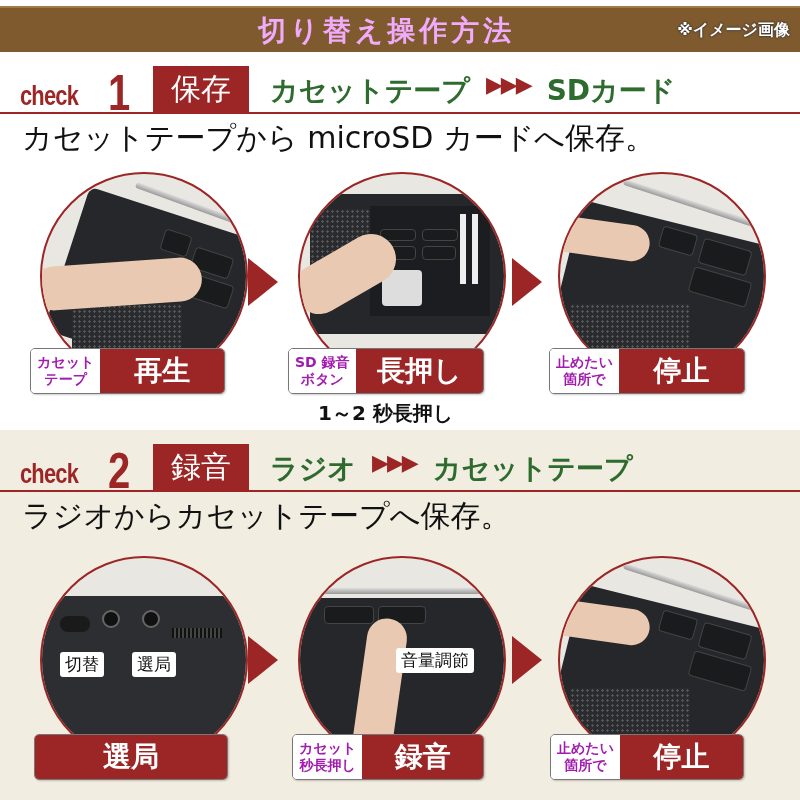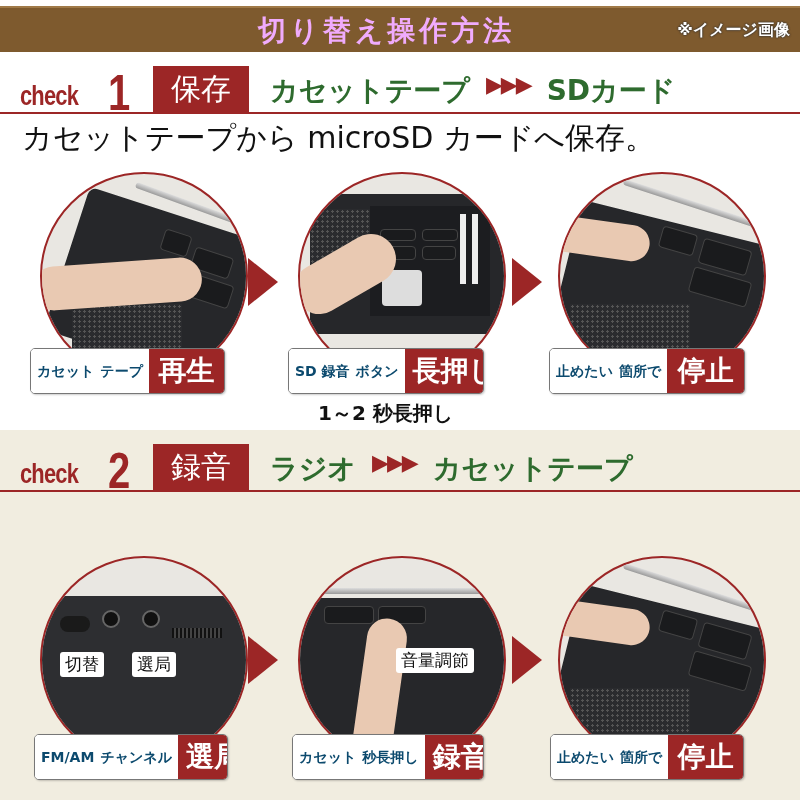--- a/index.html
+++ b/index.html
@@ -71,24 +71,23 @@
     position: absolute; width: 0; height: 0;
     border-top: 24px solid transparent; border-bottom: 24px solid transparent;
     border-left: 30px solid #9c2626;
   }
 
   .label {
     position: absolute; height: 46px; display: flex; border: 1.5px solid #777; border-radius: 5px;
     overflow: hidden; background: #ffffff; box-shadow: 1px 1px 2px rgba(0,0,0,0.2);
   }
   .label .small {
-    background: #ffffff; color: #0c4a6e; font-size: 14px; font-weight: bold; line-height: 17px;
-    display: flex; flex-direction: row; justify-content: center; align-items: center; padding: 0 6px;
+    background: #ffffff; color: #a21caf; font-size: 14px; font-weight: bold; line-height: 17px;
+    display: flex; flex-direction: column; justify-content: center; align-items: center; padding: 0 6px;
     white-space: nowrap;
-    gap: 6px;
   }
   .label .big {
     background: #9c2626; color: #ffffff; font-size: 28px; font-weight: bold; display: flex;
     align-items: center; justify-content: center; padding: 0 8px; white-space: nowrap;
   }
   .note { position: absolute; font-size: 20px; font-weight: bold; color: #111; white-space: nowrap; }
 
   .photo-tag {
     position: absolute; background: #ffffff; color: #111; font-size: 17px; padding: 1px 5px;
     border-radius: 3px; white-space: nowrap;
@@ -186,38 +185,35 @@
     <span class="check-word">check</span>
     <span class="check-num">2</span>
     <div class="check-badge">録音</div>
     <div class="flow">
       <span>ラジオ</span>
       <span class="arrows">▶▶▶</span>
       <span>カセットテープ</span>
     </div>
   </div>
   <div class="rule"></div>
+  <div class="subtitle">ラジオからカセットテープへ保存。</div>
 
   <div class="circle" style="left:40px; top:126px;">
     <div class="photo">
       <div class="device-body" style="left:0px; top:38px; width:220px; height:150px; border-radius:4px; background:#2d2e31;"></div>
       <div style="position:absolute; left:18px; top:58px; width:30px; height:16px; background:#1a1a1a; border-radius:8px;"></div>
       <div style="position:absolute; left:60px; top:52px; width:18px; height:18px; border-radius:50%; background:#111; border:2px solid #666;"></div>
       <div style="position:absolute; left:100px; top:52px; width:18px; height:18px; border-radius:50%; background:#111; border:2px solid #666;"></div>
       <div style="position:absolute; left:130px; top:70px; width:50px; height:10px; background:repeating-linear-gradient(90deg,#111 0 2px,#444 2px 4px);"></div>
       <div class="photo-tag" style="left:18px; top:94px;">切替</div>
       <div class="photo-tag" style="left:90px; top:94px;">選局</div>
     </div>
   </div>
   <div class="step-arrow" style="left:248px; top:206px;"></div>
   <div class="label" style="left:34px; top:304px; width:194px;">
-    <div class="small">
-      <span>FM/AM</span>
-      <span>チャンネル</span>
-    </div>
     <div class="big" style="flex:1;">選局</div>
   </div>
 
   <div class="circle" style="left:298px; top:126px;">
     <div class="photo">
       <div class="device-body" style="left:0px; top:40px; width:210px; height:170px; border-radius:4px;"></div>
       <div class="antenna" style="left:20px; top:30px; width:170px;"></div>
       <div class="btn" style="left:24px; top:48px; width:50px; height:18px;"></div>
       <div class="btn" style="left:78px; top:48px; width:48px; height:18px;"></div>
       <div class="finger" style="left:60px; top:60px; width:40px; height:140px; transform:rotate(8deg);"></div>

